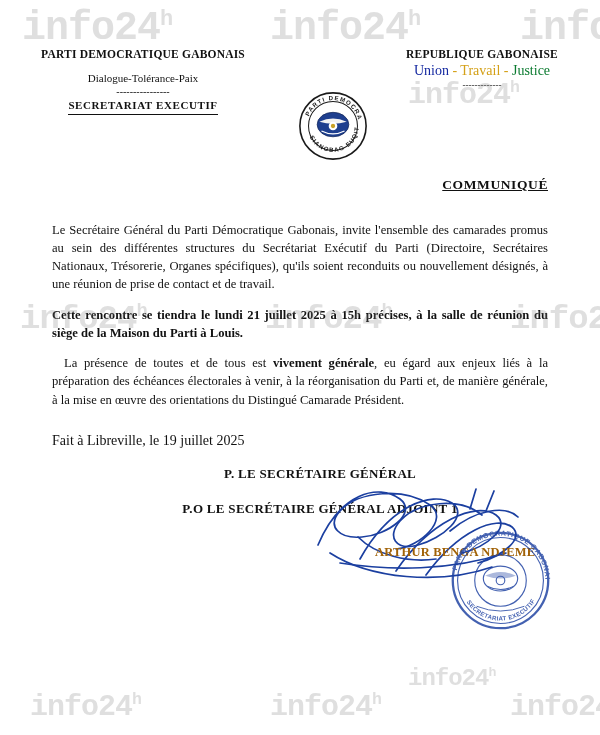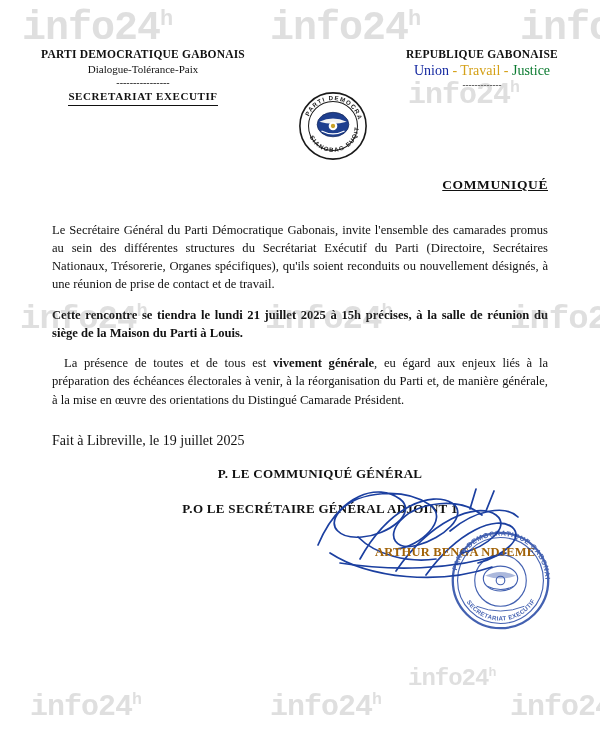--- a/index.html
+++ b/index.html
@@ -63,21 +63,21 @@
   #header-right { right: 18px; top: 6px; width: 200px; }
 
   .hdr-title {
     font-weight: bold;
     font-size: 11.5px;
     letter-spacing: 0.2px;
     color: #111;
   }
   .hdr-sub {
     font-size: 11px;
-    margin-top: 3px;
+    margin-top: 12px;
     color: #111;
   }
   .hdr-sub-color {
     font-size: 14px;
     margin-top: 3px;
   }
   .hdr-sub-color .u { color: #1428a0; }
   .hdr-sub-color .d { color: #d4a017; }
   .hdr-sub-color .t { color: #0a7a2f; }
   .hdr-dashes {
@@ -234,21 +234,21 @@
     <div id="doc-title">COMMUNIQUÉ</div>
 
     <div class="para">Le Secrétaire Général du Parti Démocratique Gabonais, invite l'ensemble des camarades promus au sein des différentes structures du Secrétariat Exécutif du Parti (Directoire, Secrétaires Nationaux, Trésorerie, Organes spécifiques), qu'ils soient reconduits ou nouvellement désignés, à une réunion de prise de contact et de travail.</div>
 
     <div class="para bold">Cette rencontre se tiendra le lundi 21 juillet 2025 à 15h précises, à la salle de réunion du siège de la Maison du Parti à Louis.</div>
 
     <div class="para indent"><span>La présence de toutes et de tous est </span><span class="bold">vivement générale</span><span>, eu égard aux enjeux liés à la préparation des échéances électorales à venir, à la réorganisation du Parti et, de manière générale, à la mise en œuvre des orientations du Distingué Camarade Président.</span></div>
 
     <div id="place-date">Fait à Libreville, le 19 juillet 2025</div>
 
-    <div id="sig-line1">P. LE COMMUNIQUÉ GÉNÉRAL</div>
+    <div id="sig-line1">P. LE SECRÉTAIRE GÉNÉRAL</div>
     <div id="sig-line2">P.O LE SECRÉTAIRE GÉNÉRAL ADJOINT 1</div>
   </div>
 
   <div id="signature-area">
     <svg width="280" height="140" viewBox="0 0 280 140" aria-hidden="true">
       <g fill="none" stroke="#1b3fa0" stroke-width="1.7" stroke-linecap="round">
         <path d="M18 70 C 40 18, 78 8, 100 24 C 118 38, 88 60, 62 62 C 40 64, 26 52, 40 36 C 58 16, 104 12, 130 30 C 150 44, 120 72, 96 74"></path>
         <path d="M60 84 C 90 30, 132 16, 152 28 C 170 40, 142 64, 118 70 C 96 76, 86 62, 100 46 C 118 26, 160 22, 182 40"></path>
         <path d="M96 96 C 130 46, 176 26, 196 40 C 212 52, 186 72, 162 78"></path>
         <path d="M126 100 C 158 56, 196 40, 212 52 C 226 64, 200 82, 178 88"></path>

